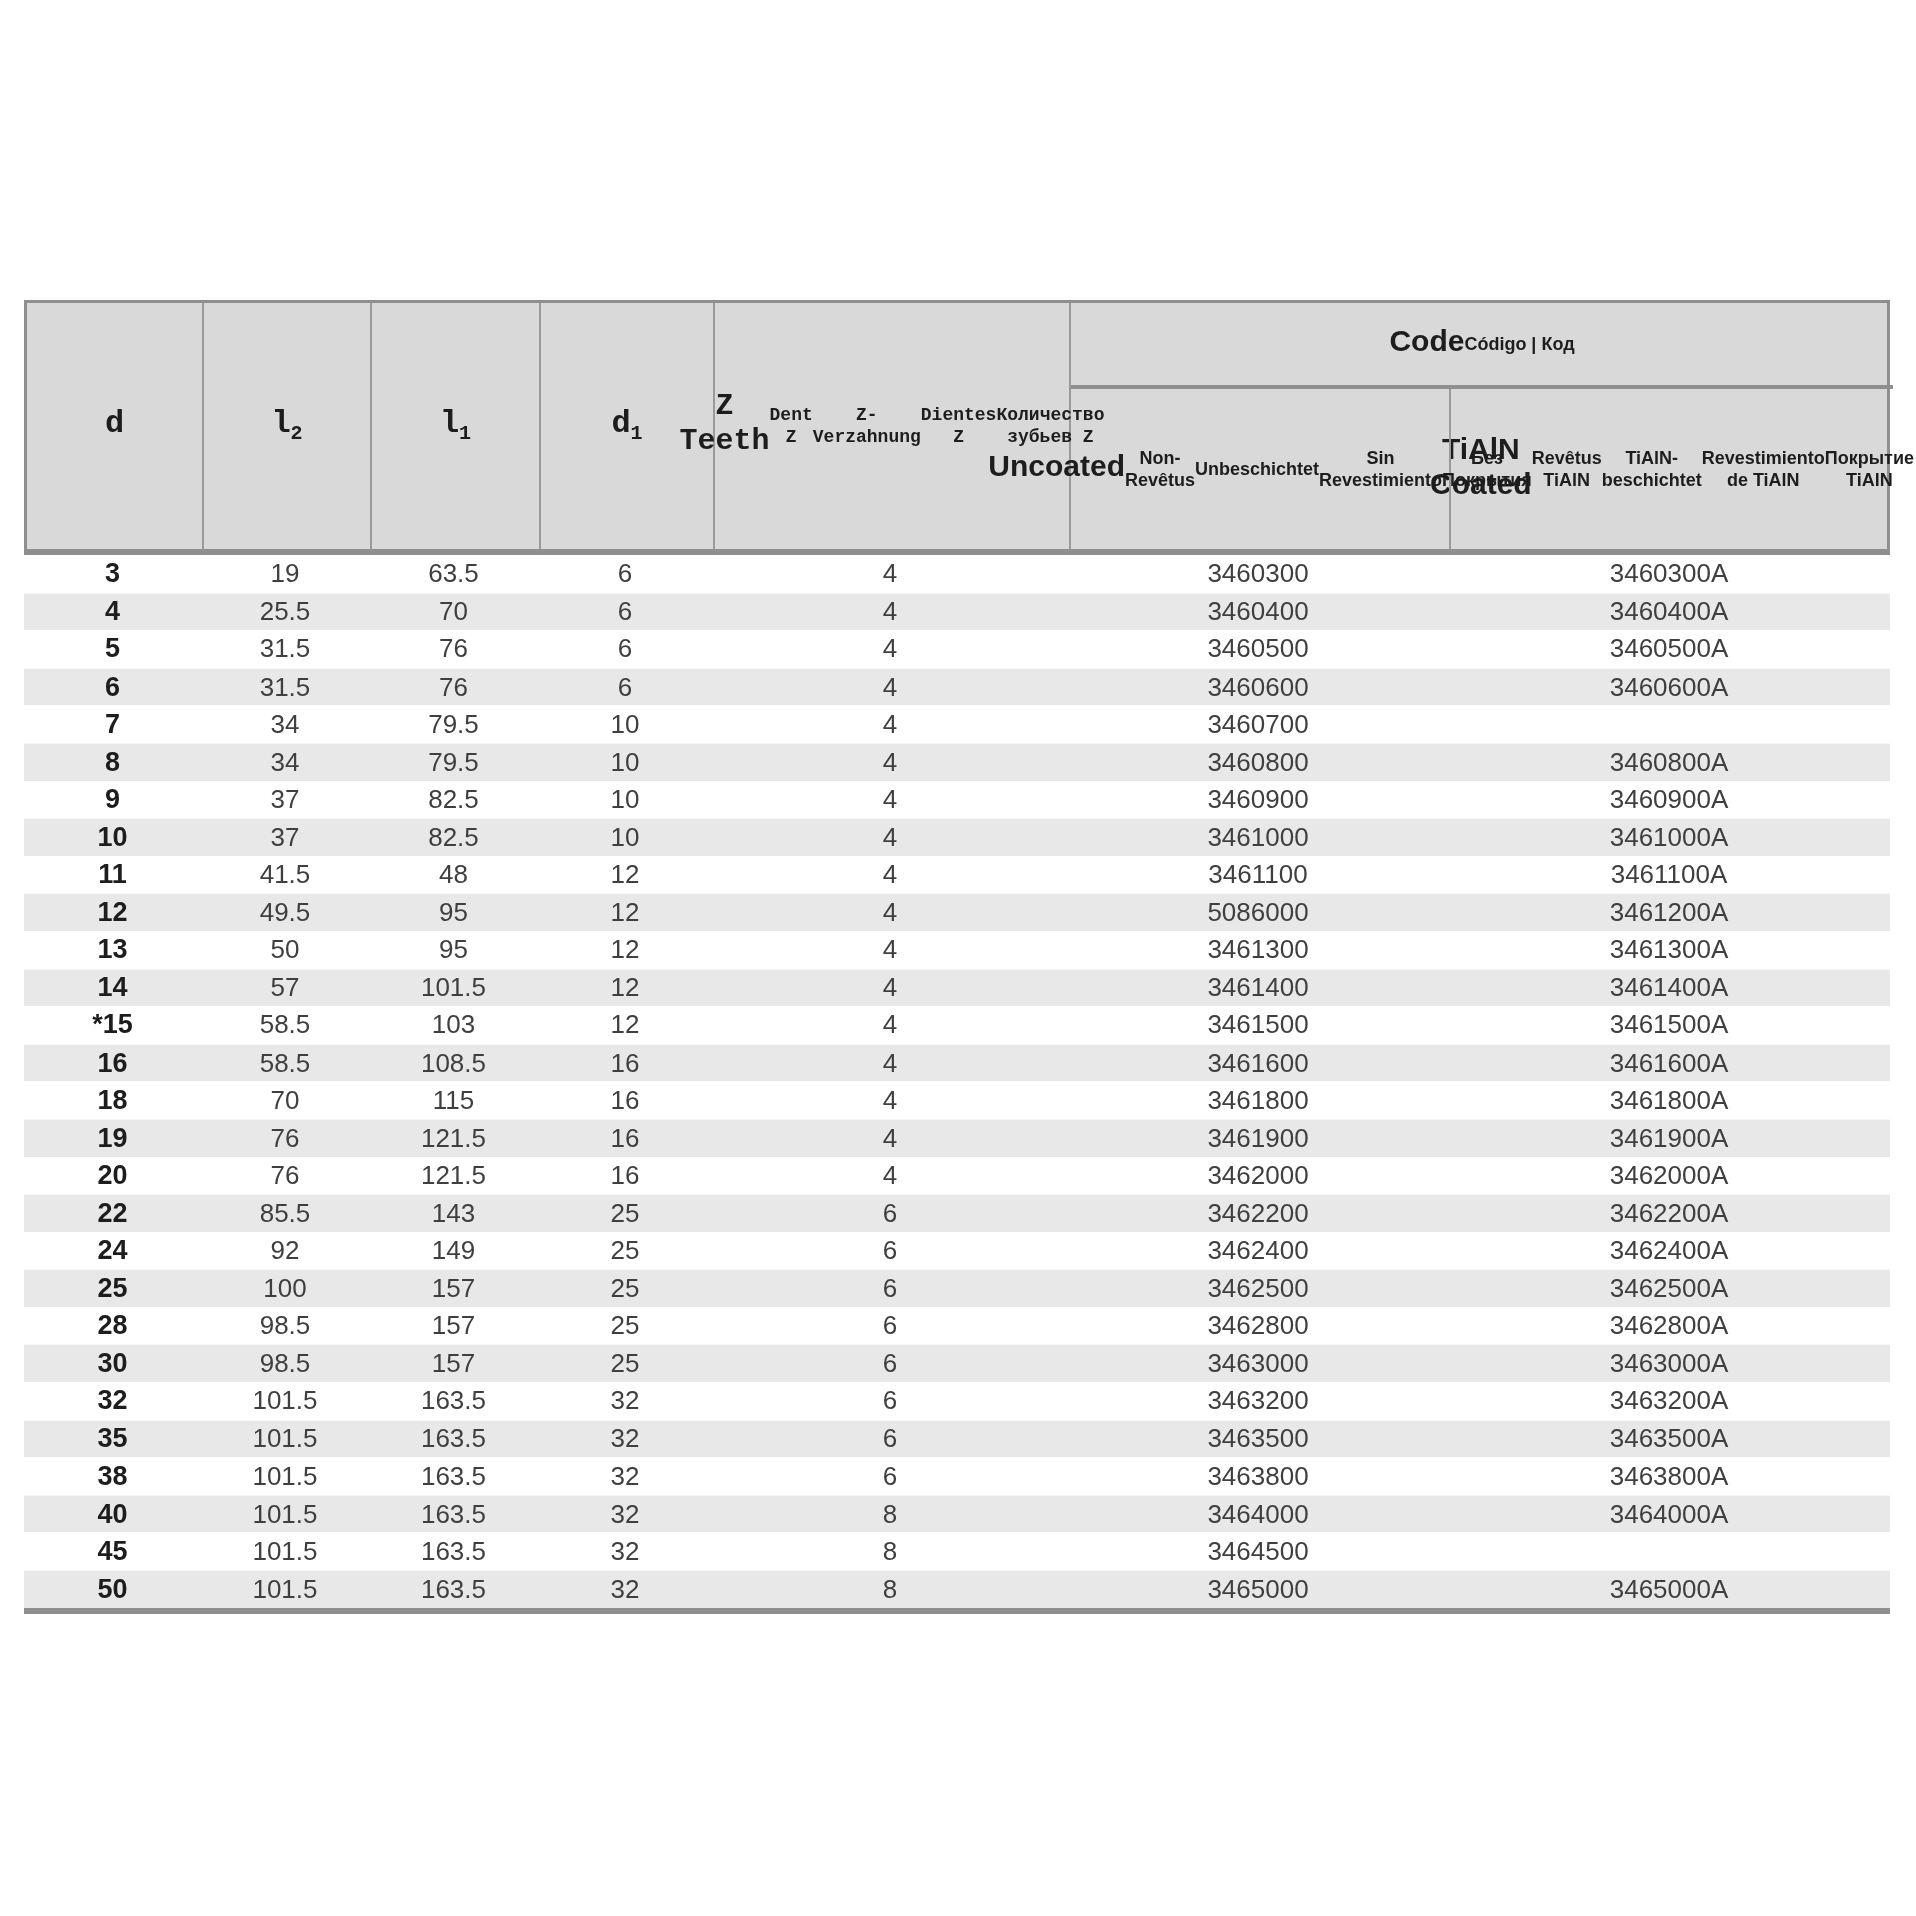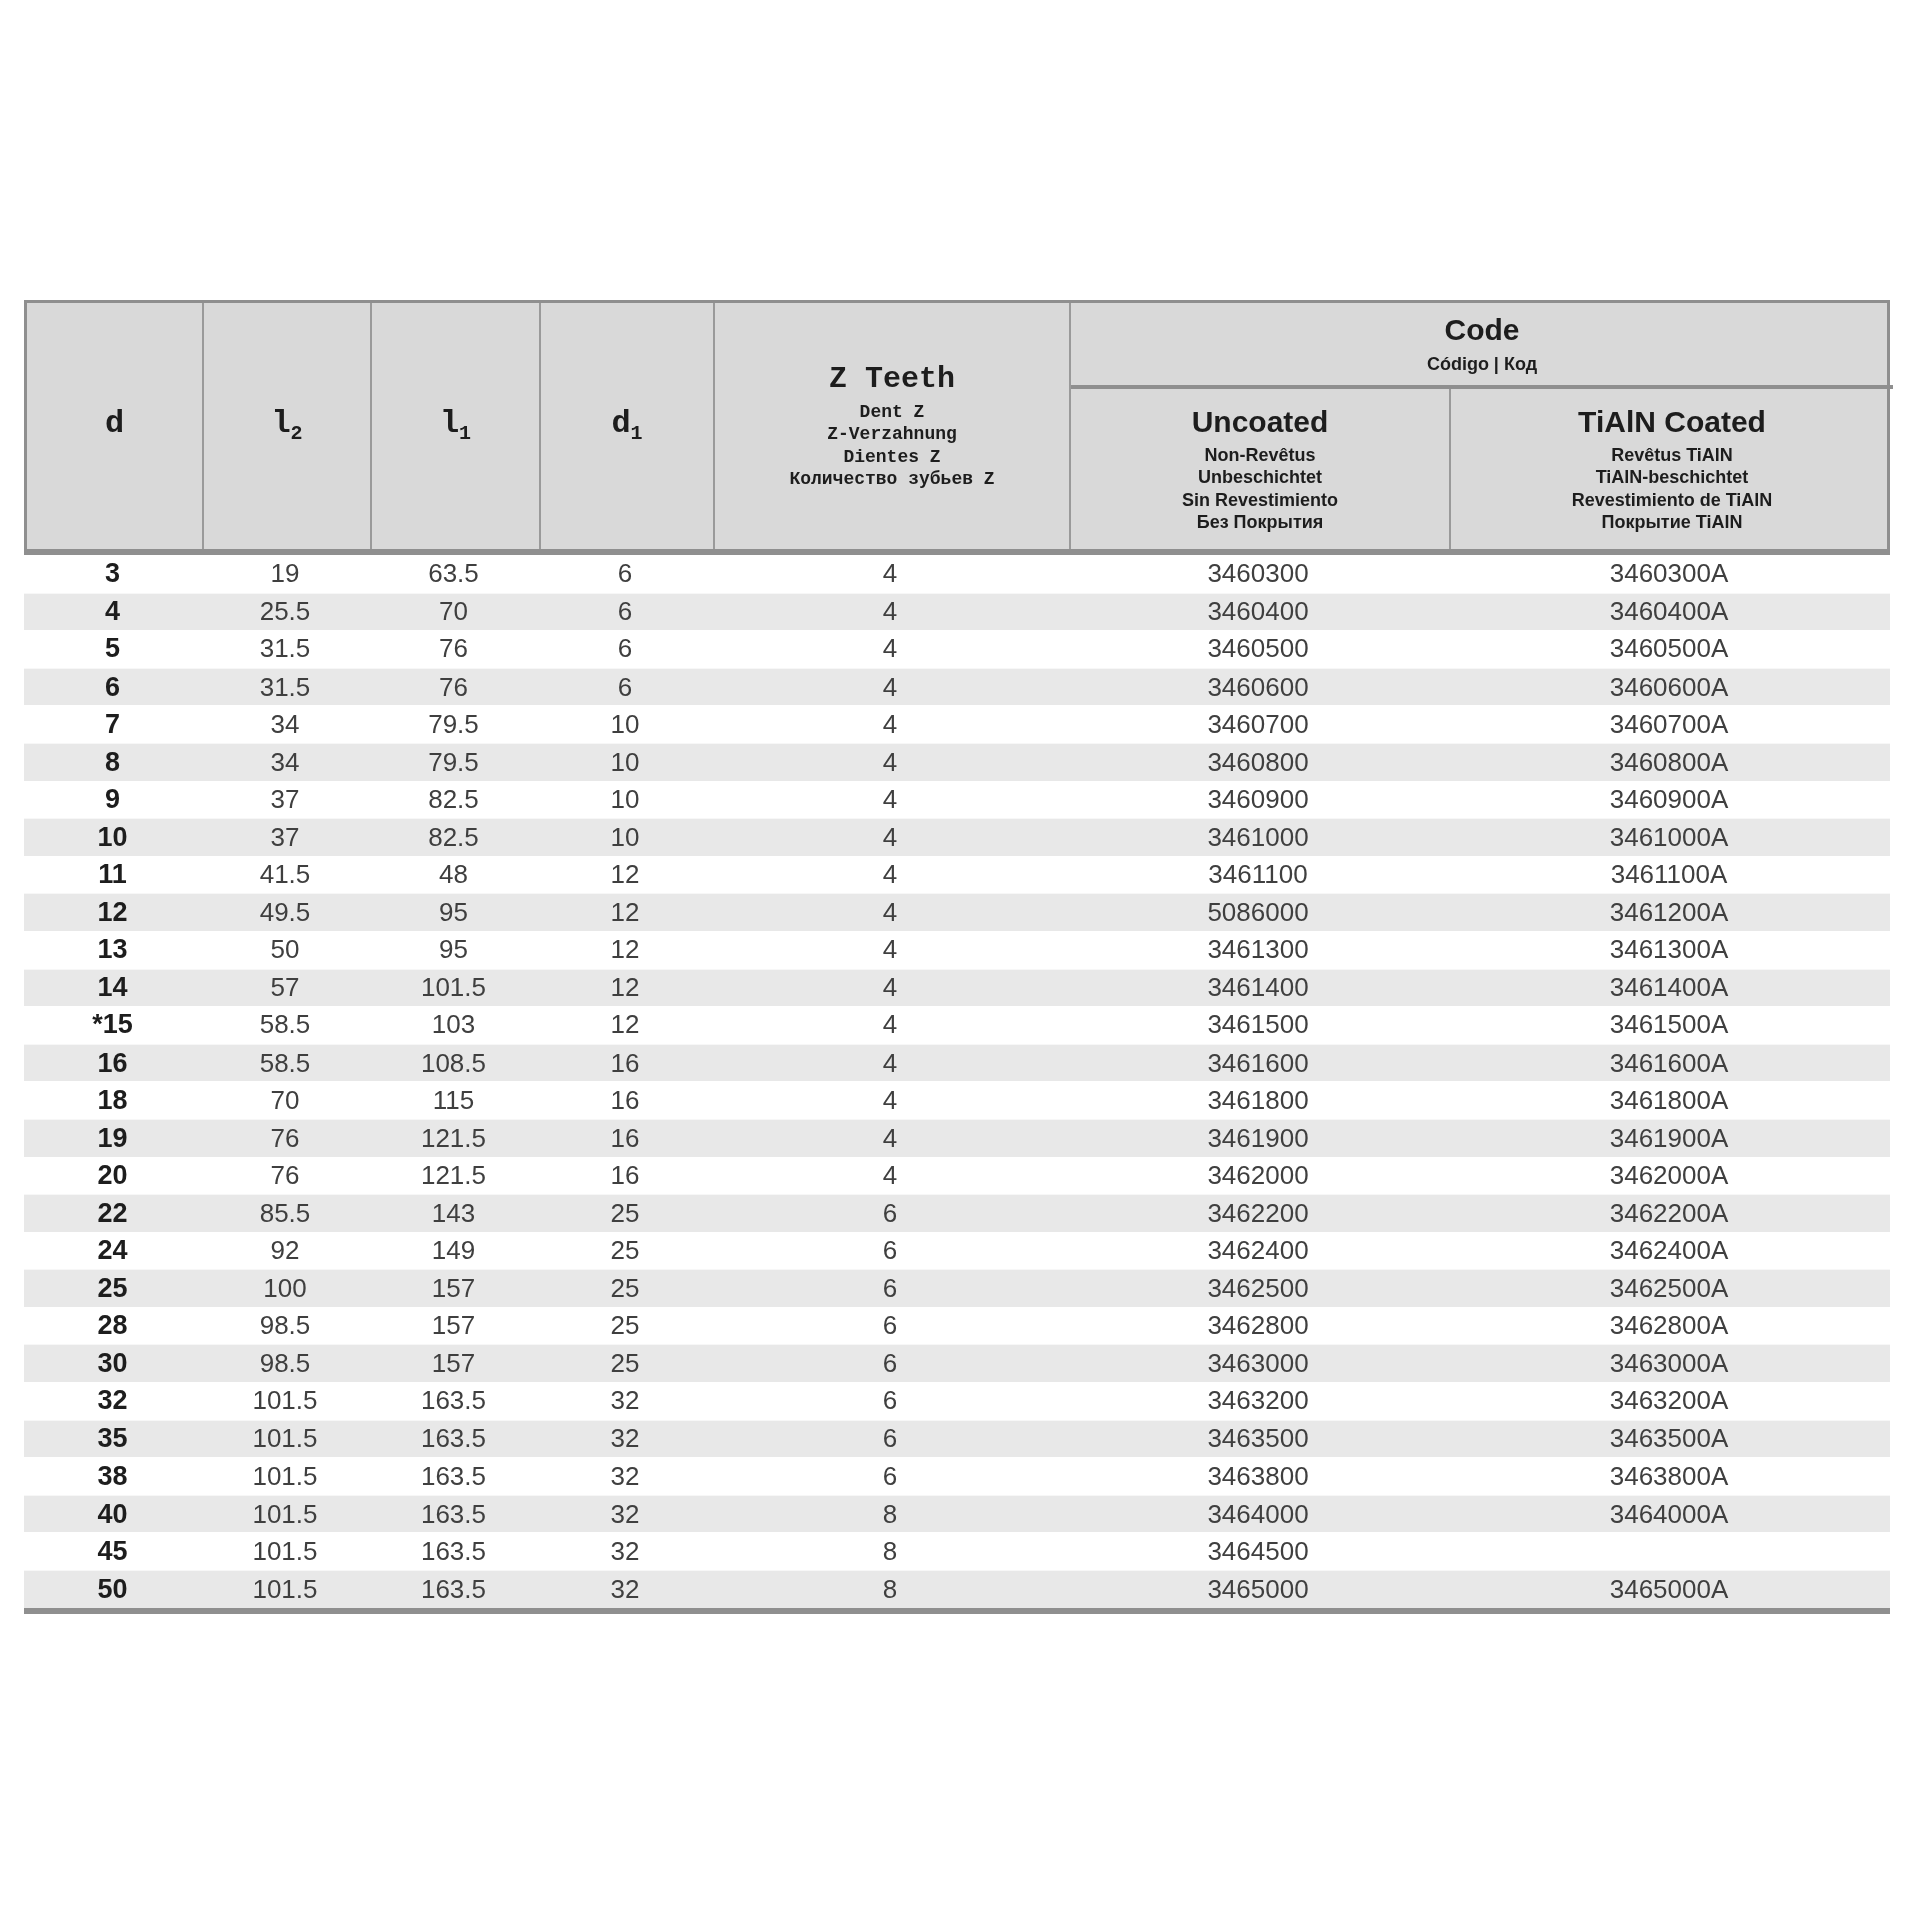--- a/index.html
+++ b/index.html
@@ -20,21 +20,21 @@
     display:grid;
     grid-template-columns:177px 168px 169px 174px 356px 380px 442px;
     grid-template-rows:86px 160px;
     background:#d9d9d9;
     border:3px solid #8f8f8f;
     border-bottom:6px solid #8f8f8f;
     box-sizing:border-box;
     color:#1d1d1d;
   }
   .hcell{
-    display:flex;flex-direction:column;
+    display:flex;flex-direction:row;
     align-items:center;justify-content:center;
     text-align:center;
     box-sizing:border-box;
   }
   .colspan2{grid-row:1 / 3;border-right:2px solid #9a9a9a;font-family:Liberation Mono, monospace;}
   .code-cell{
     grid-column:6 / 8;grid-row:1;
     border-bottom:4px solid #8f8f8f;
   }
   .unc-cell{grid-column:6;grid-row:2;border-right:2px solid #9a9a9a;}
@@ -152,21 +152,20 @@
           <div class="cell">3460600</div>
           <div class="cell">3460600A</div>
         </div>
         <div class="row">
           <div class="cell dcol">7</div>
           <div class="cell">34</div>
           <div class="cell">79.5</div>
           <div class="cell">10</div>
           <div class="cell">4</div>
           <div class="cell">3460700</div>
-          <div class="cell">3460700A</div>
         </div>
         <div class="row">
           <div class="cell dcol">8</div>
           <div class="cell">34</div>
           <div class="cell">79.5</div>
           <div class="cell">10</div>
           <div class="cell">4</div>
           <div class="cell">3460800</div>
           <div class="cell">3460800A</div>
         </div>

